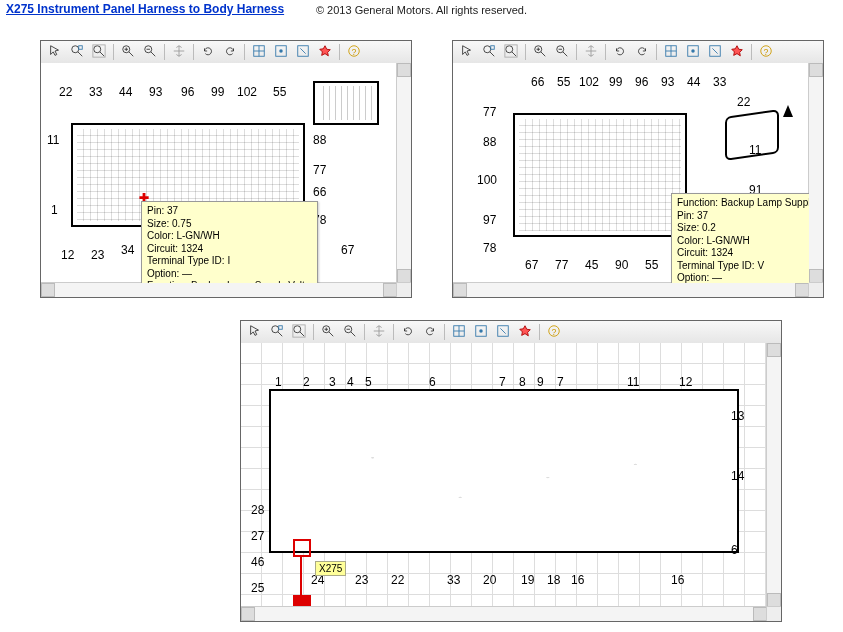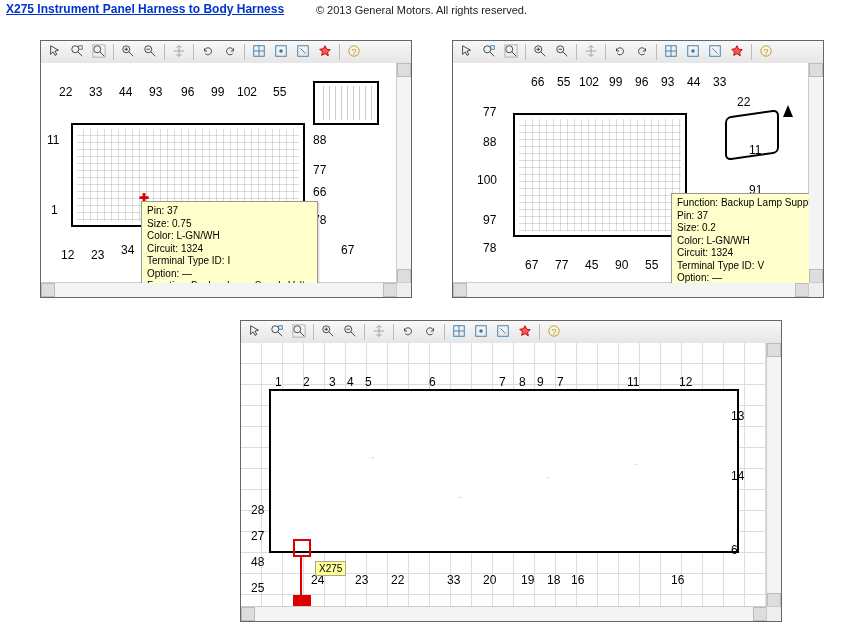--- a/index.html
+++ b/index.html
@@ -451,21 +451,21 @@
     <span class="callout" style="left:330px;top:230px">16</span>
     <span class="callout" style="left:306px;top:230px">18</span>
     <span class="callout" style="left:280px;top:230px">19</span>
     <span class="callout" style="left:242px;top:230px">20</span>
     <span class="callout" style="left:206px;top:230px">33</span>
     <span class="callout" style="left:150px;top:230px">22</span>
     <span class="callout" style="left:114px;top:230px">23</span>
 
     <span class="callout" style="left:10px;top:160px">28</span>
     <span class="callout" style="left:10px;top:186px">27</span>
-    <span class="callout" style="left:10px;top:212px">48</span>
+    <span class="callout" style="left:10px;top:212px">46</span>
     <span class="callout" style="left:10px;top:238px">25</span>
     <span class="callout" style="left:70px;top:230px">24</span>
 
     <div class="marker-red" style="left:52px;top:196px"></div>
     <div class="leader" style="left:59px;top:212px;width:2px;height:40px;background:#d00"></div>
     <div class="marker-red fill" style="left:52px;top:252px"></div>
     <div class="x275-label" style="left:74px;top:218px">X275</div>
   </div>
   <div class="vscroll">
         <div class="sbtn"></div>

